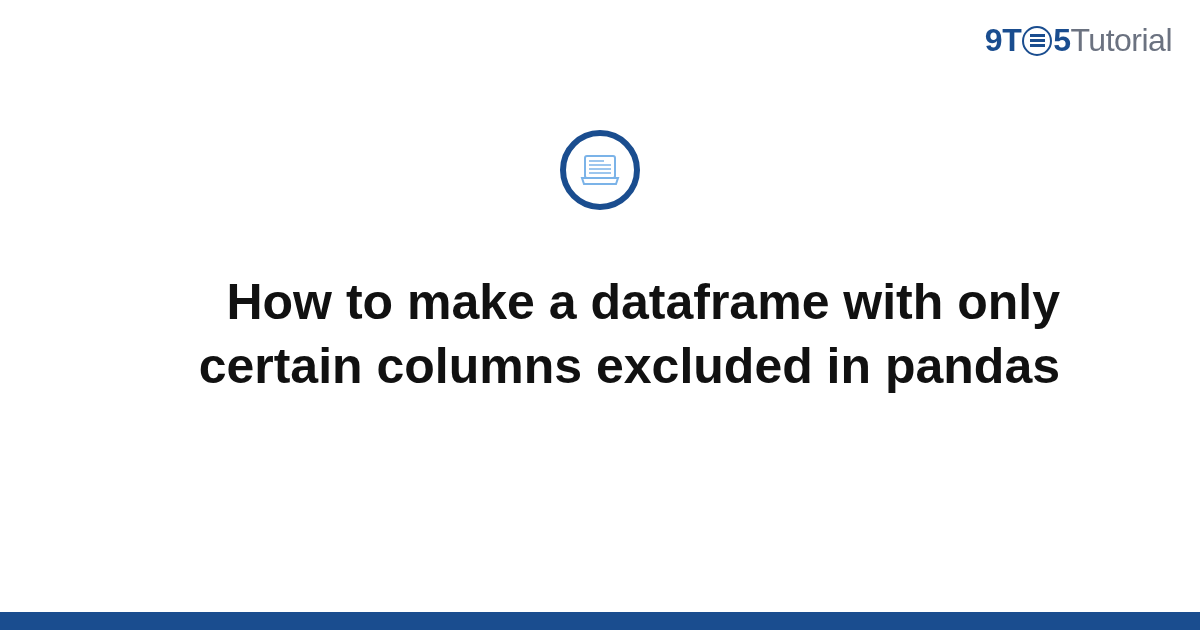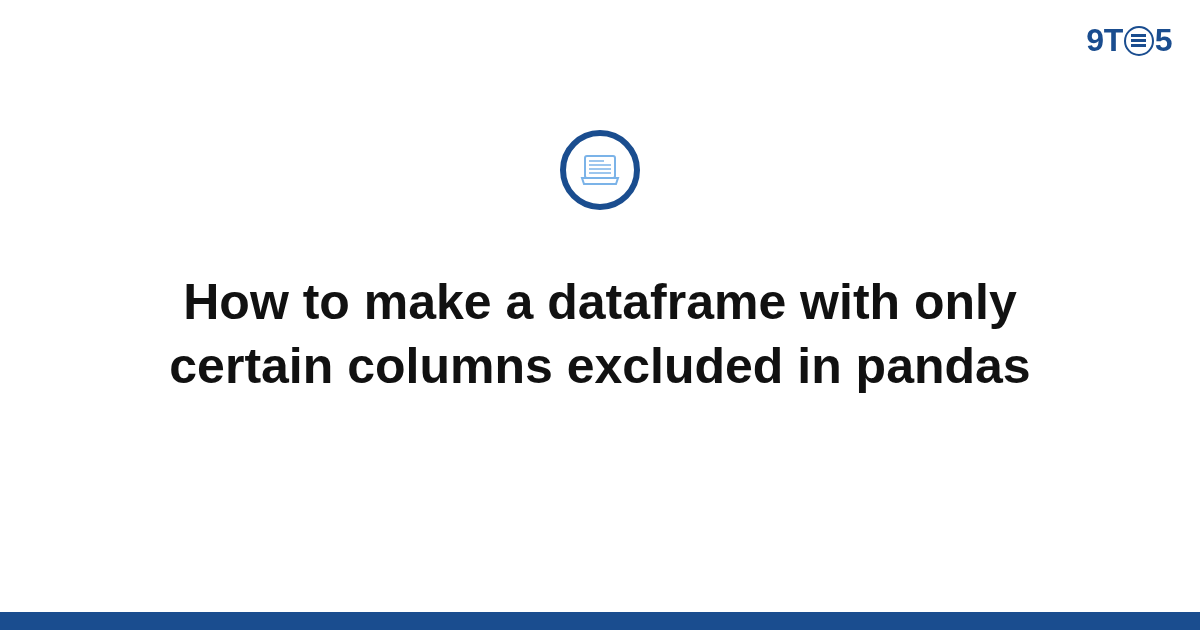--- a/index.html
+++ b/index.html
@@ -93,21 +93,21 @@
       margin-bottom: 60px;
     }
     .laptop-svg {
       width: 44px;
       height: 44px;
     }
     .title {
       font-size: 50px;
       font-weight: bold;
       color: #111111;
-      text-align: center;
+      text-align: right;
       line-height: 1.28;
       max-width: 1000px;
       padding: 0 40px;
     }
     .footer-bar {
       position: absolute;
       bottom: 0;
       left: 0;
       right: 0;
       height: 18px;
@@ -117,20 +117,21 @@
 </head>
 <body>
 
 <div class="logo">
   <span class="logo-nine">9</span>
   <span class="logo-t">T</span>
   <span class="logo-circle">
     <span class="logo-circle-inner"></span>
   </span>
   <span class="logo-five">5</span>
+  <span class="logo-tutorial">Tutorial</span>
 </div>
 
 <div class="content">
   <div class="laptop-icon-wrapper">
     <svg class="laptop-svg" viewBox="0 0 44 44">
       <rect x="7" y="8" width="30" height="22" rx="2" fill="none" stroke="#7bb3e8" stroke-width="2"></rect>
       <line x1="11" y1="13" x2="26" y2="13" stroke="#7bb3e8" stroke-width="1.5"></line>
       <line x1="11" y1="17" x2="33" y2="17" stroke="#7bb3e8" stroke-width="1.5"></line>
       <line x1="11" y1="21" x2="33" y2="21" stroke="#7bb3e8" stroke-width="1.5"></line>
       <line x1="11" y1="25" x2="33" y2="25" stroke="#7bb3e8" stroke-width="1.5"></line>

